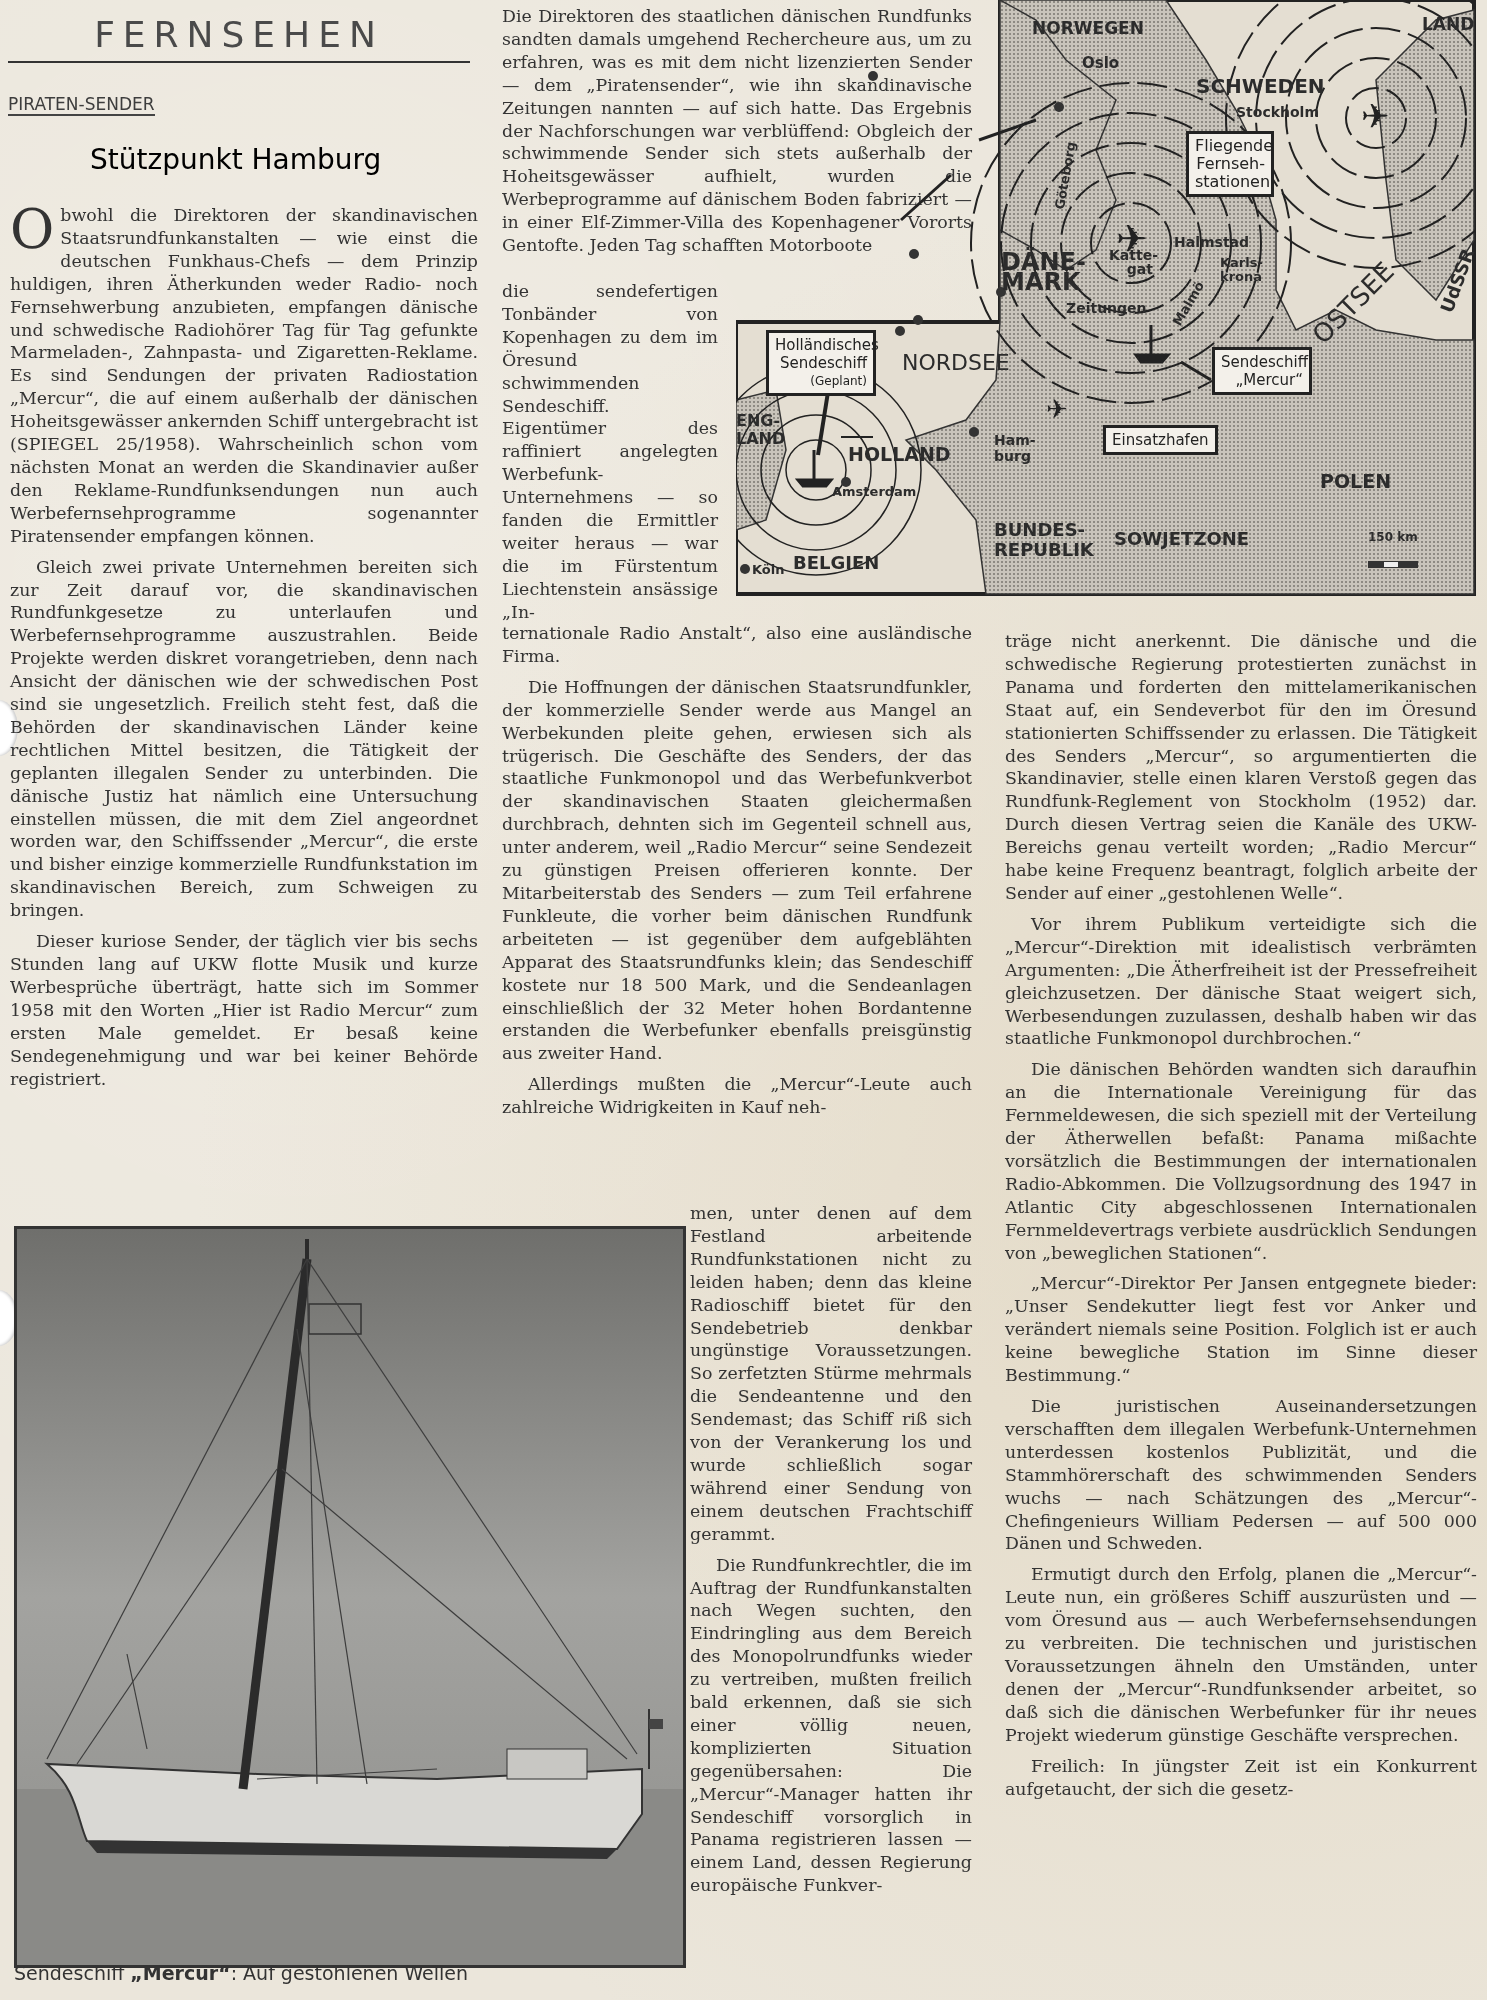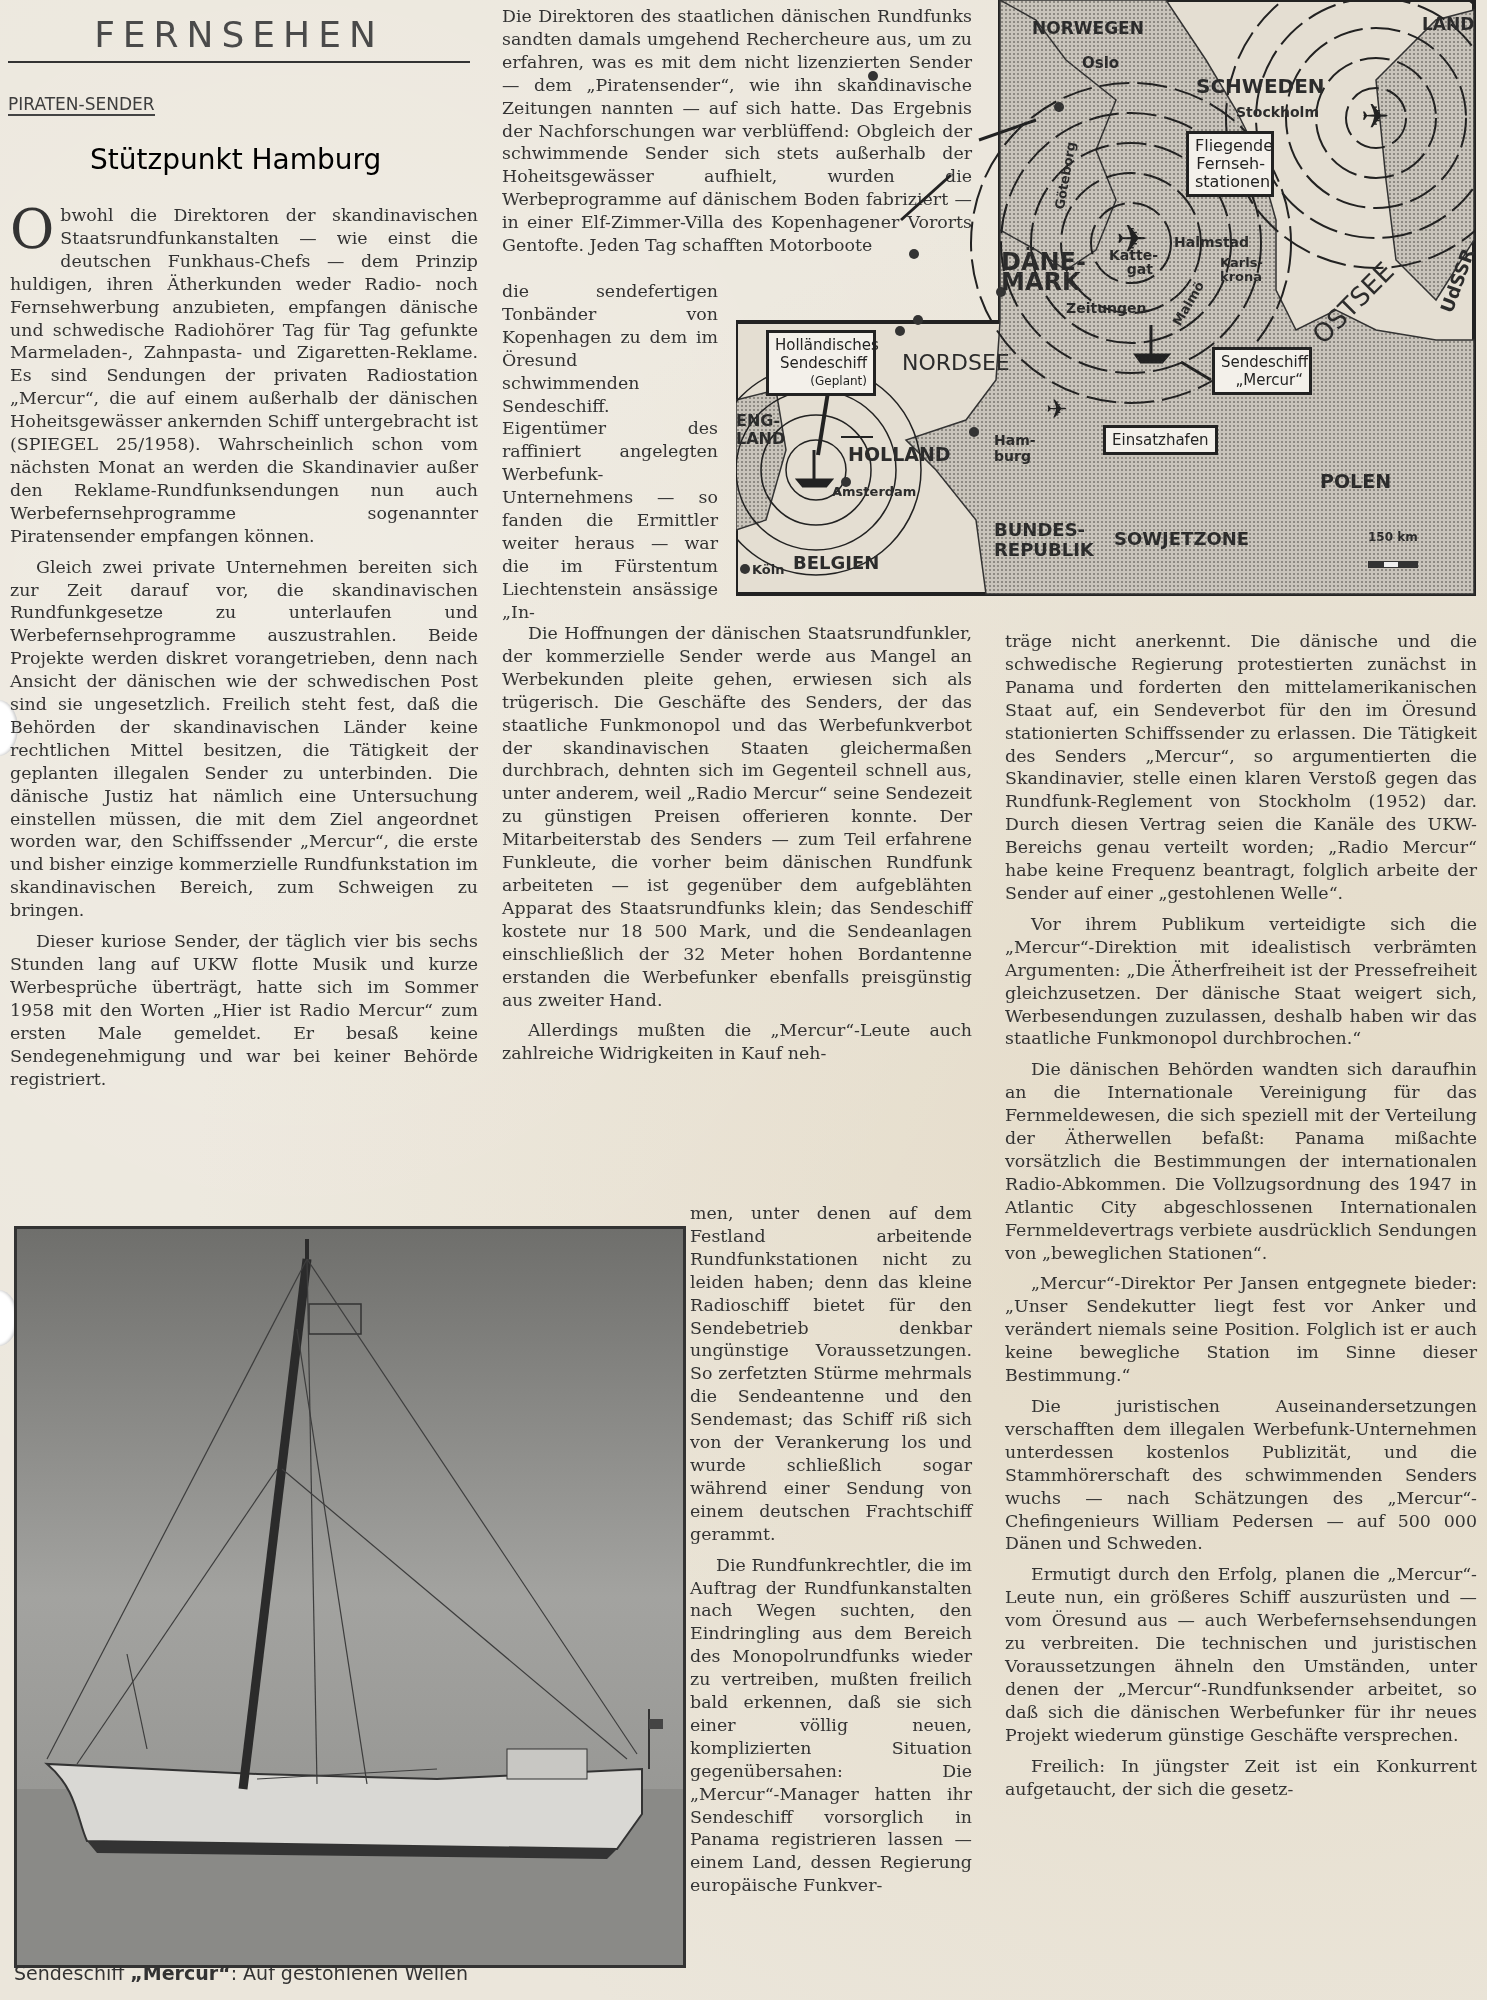--- a/index.html
+++ b/index.html
@@ -60,20 +60,21 @@
   <p>Dieser kuriose Sender, der täglich vier bis sechs Stunden lang auf UKW flotte Musik und kurze Werbesprüche überträgt, hatte sich im Sommer 1958 mit den Worten „Hier ist Radio Mercur“ zum ersten Male gemeldet. Er besaß keine Sendegenehmigung und war bei keiner Behörde registriert.</p>
 </div>
 
 <div id="col2a" class="abs col" style="width:470px;">
   <p class="noindent" style="width:470px"><span>Die Direktoren des staatlichen dänischen Rundfunks sandten damals umgehend Rechercheure aus, um zu erfahren, was es mit dem nicht lizenzierten Sender — dem „Piratensender“, wie ihn skandinavische Zeitungen nannten — auf sich hatte. Das Ergebnis der Nachforschungen war verblüffend: Obgleich der schwimmende Sender sich stets außerhalb der Hoheitsgewässer aufhielt, wurden die Werbeprogramme auf dänischem Boden fabriziert — in einer Elf-Zimmer-Villa des Kopenhagener Vororts Gentofte. Jeden Tag schafften Motorboote</span></p>
 </div>
 <div id="col2b" class="abs col" style="top:280px;">
   <p class="noindent">die sendefertigen Tonbänder von Kopenhagen zu dem im Öresund schwimmenden Sendeschiff. Eigentümer des raffiniert angelegten Werbefunk-Unternehmens — so fanden die Ermittler weiter heraus — war die im Fürstentum Liechtenstein ansässige „In-</p>
 </div>
 <div id="col2c" class="abs col">
+  <p class="noindent">ternationale Radio Anstalt“, also eine ausländische Firma.</p>
   <p>Die Hoffnungen der dänischen Staatsrundfunkler, der kommerzielle Sender werde aus Mangel an Werbekunden pleite gehen, erwiesen sich als trügerisch. Die Geschäfte des Senders, der das staatliche Funkmonopol und das Werbefunkverbot der skandinavischen Staaten gleichermaßen durchbrach, dehnten sich im Gegenteil schnell aus, unter anderem, weil „Radio Mercur“ seine Sendezeit zu günstigen Preisen offerieren konnte. Der Mitarbeiterstab des Senders — zum Teil erfahrene Funkleute, die vorher beim dänischen Rundfunk arbeiteten — ist gegenüber dem aufgeblähten Apparat des Staatsrundfunks klein; das Sendeschiff kostete nur 18 500 Mark, und die Sendeanlagen einschließlich der 32 Meter hohen Bordantenne erstanden die Werbefunker ebenfalls preisgünstig aus zweiter Hand.</p>
   <p>Allerdings mußten die „Mercur“-Leute auch zahlreiche Widrigkeiten in Kauf neh-</p>
 </div>
 <div id="col2d" class="abs col">
   <p class="noindent">men, unter denen auf dem Festland arbeitende Rundfunkstationen nicht zu leiden haben; denn das kleine Radioschiff bietet für den Sendebetrieb denkbar ungünstige Voraussetzungen. So zerfetzten Stürme mehrmals die Sendeantenne und den Sendemast; das Schiff riß sich von der Verankerung los und wurde schließlich sogar während einer Sendung von einem deutschen Frachtschiff gerammt.</p>
   <p>Die Rundfunkrechtler, die im Auftrag der Rundfunkanstalten nach Wegen suchten, den Eindringling aus dem Bereich des Monopolrundfunks wieder zu vertreiben, mußten freilich bald erkennen, daß sie sich einer völlig neuen, komplizierten Situation gegenübersahen: Die „Mercur“-Manager hatten ihr Sendeschiff vorsorglich in Panama registrieren lassen — einem Land, dessen Regierung europäische Funkver-</p>
 </div>
 
 <div id="col3" class="abs col">
   <p class="noindent">träge nicht anerkennt. Die dänische und die schwedische Regierung protestierten zunächst in Panama und forderten den mittelamerikanischen Staat auf, ein Sendeverbot für den im Öresund stationierten Schiffssender zu erlassen. Die Tätigkeit des Senders „Mercur“, so argumentierten die Skandinavier, stelle einen klaren Verstoß gegen das Rundfunk-Reglement von Stockholm (1952) dar. Durch diesen Vertrag seien die Kanäle des UKW-Bereichs genau verteilt worden; „Radio Mercur“ habe keine Frequenz beantragt, folglich arbeite der Sender auf einer „gestohlenen Welle“.</p>

